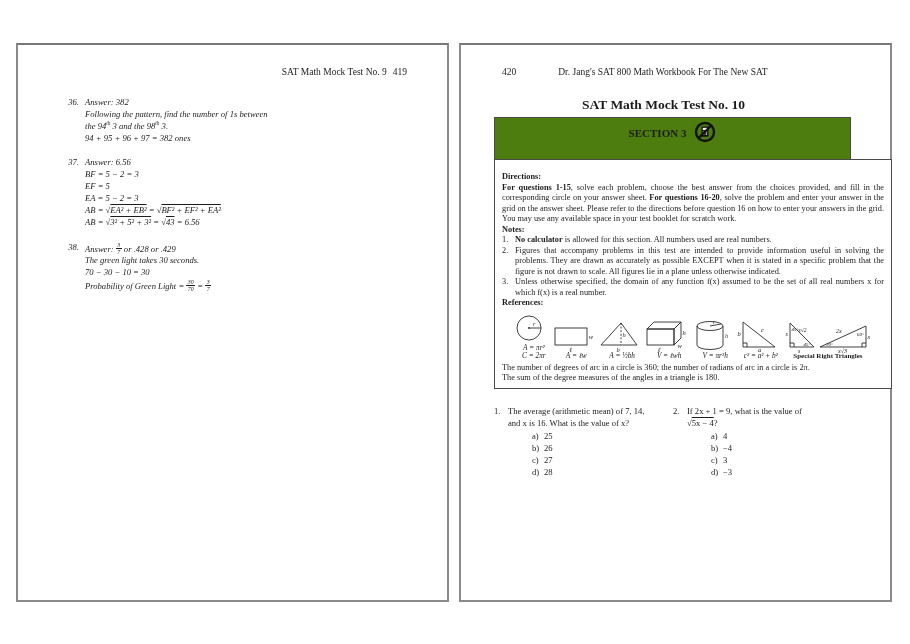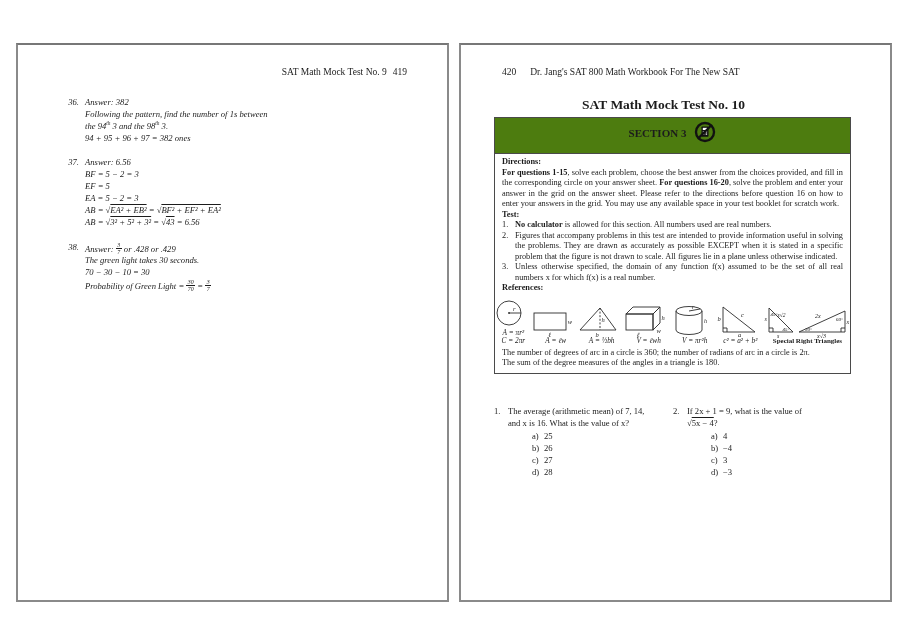--- a/index.html
+++ b/index.html
@@ -14,28 +14,28 @@
   .item{display:flex;margin-bottom:13px;}
   .item-num{width:15px;margin-right:6px;flex:none;text-align:right;}
   .item-lines{flex:1;}
   sup{font-size:0.62em;vertical-align:super;line-height:0;}
   .ov{text-decoration:overline;}
   .frac{display:inline-block;text-align:center;vertical-align:-0.45em;font-size:0.68em;line-height:1.05;}
   .frac .fnum{display:block;border-bottom:0.6px solid currentColor;padding:0 1.5px;}
   .frac .fden{display:block;}
 
   
-  .rp-header{position:absolute;top:22px;left:41px;display:flex;gap:14px;font-size:9.5px;}
+  .rp-header{position:absolute;top:22px;left:41px;display:flex;gap:42px;font-size:9.5px;}
   .test-title{position:absolute;top:52px;left:24px;width:357px;text-align:center;font-weight:bold;font-size:13.5px;}
   .section-box{position:absolute;top:72px;left:33px;width:357px;box-sizing:border-box;border:1.5px solid #4a4a4a;background:#4d7c0f;}
   .section-row1{display:flex;justify-content:center;align-items:center;gap:8px;font-weight:bold;font-size:11px;padding:3px 0 1px 0;}
   .nocalc{flex:none;}
   .section-row2{display:flex;font-weight:bold;font-size:16px;padding:0 26px 5px 30px;margin-top:20px;}
 
-  .directions-box{position:absolute;top:108px;left:33px;width:357px;box-sizing:border-box;border:1.5px solid #4a4a4a;padding:3px 7px 4px 7px;font-size:8.3px;line-height:1.27;background:#fff;}
+  .directions-box{position:absolute;top:114px;left:33px;width:398px;box-sizing:border-box;border:1.5px solid #4a4a4a;padding:12px 7px 4px 7px;font-size:8.3px;line-height:1.27;background:#fff;}
   .bold{font-weight:bold;}
   .dir-para{text-align:justify;}
   .note-row{display:flex;}
   .note-num{width:13px;flex:none;}
   .note-text{flex:1;text-align:justify;}
   .figures-row{display:flex;align-items:flex-end;justify-content:center;gap:7px;margin:3px 0 2px 0;}
   .fig{display:flex;flex-direction:column;align-items:center;}
   .fig svg{display:block;}
   .fig-formula{font-style:italic;font-size:7.3px;line-height:1.15;text-align:left;white-space:nowrap;margin-left:7px;}
   .fig-caption{font-weight:bold;font-size:7px;line-height:1.1;text-align:center;white-space:nowrap;}
@@ -128,21 +128,21 @@
     </div>
     <div class="section-row2">
       <span>Math Test – NO Calculator</span>
       <span>25 MINUTES, 20 QUESTIONS</span>
     </div>
   </div>
 
   <div class="directions-box">
     <div class="bold">Directions:</div>
     <div class="dir-para"><span class="bold">For questions 1-15</span><span>, solve each problem, choose the best answer from the choices provided, and fill in the corresponding circle on your answer sheet. </span><span class="bold">For questions 16-20</span><span>, solve the problem and enter your answer in the grid on the answer sheet. Please refer to the directions before question 16 on how to enter your answers in the grid. You may use any available space in your test booklet for scratch work.</span></div>
-    <div class="bold">Test:</div>
+    <div class="bold">Notes:</div>
     <div class="note-row">
       <span class="note-num">1.</span>
       <span class="note-text"><span class="bold">No calculator</span><span> is allowed for this section. All numbers used are real numbers.</span></span>
     </div>
     <div class="note-row">
       <span class="note-num">2.</span>
       <span class="note-text">Figures that accompany problems in this test are intended to provide information useful in solving the problems. They are drawn as accurately as possible EXCEPT when it is stated in a specific problem that the figure is not drawn to scale. All figures lie in a plane unless otherwise indicated.</span>
     </div>
     <div class="note-row">
       <span class="note-num">3.</span>

